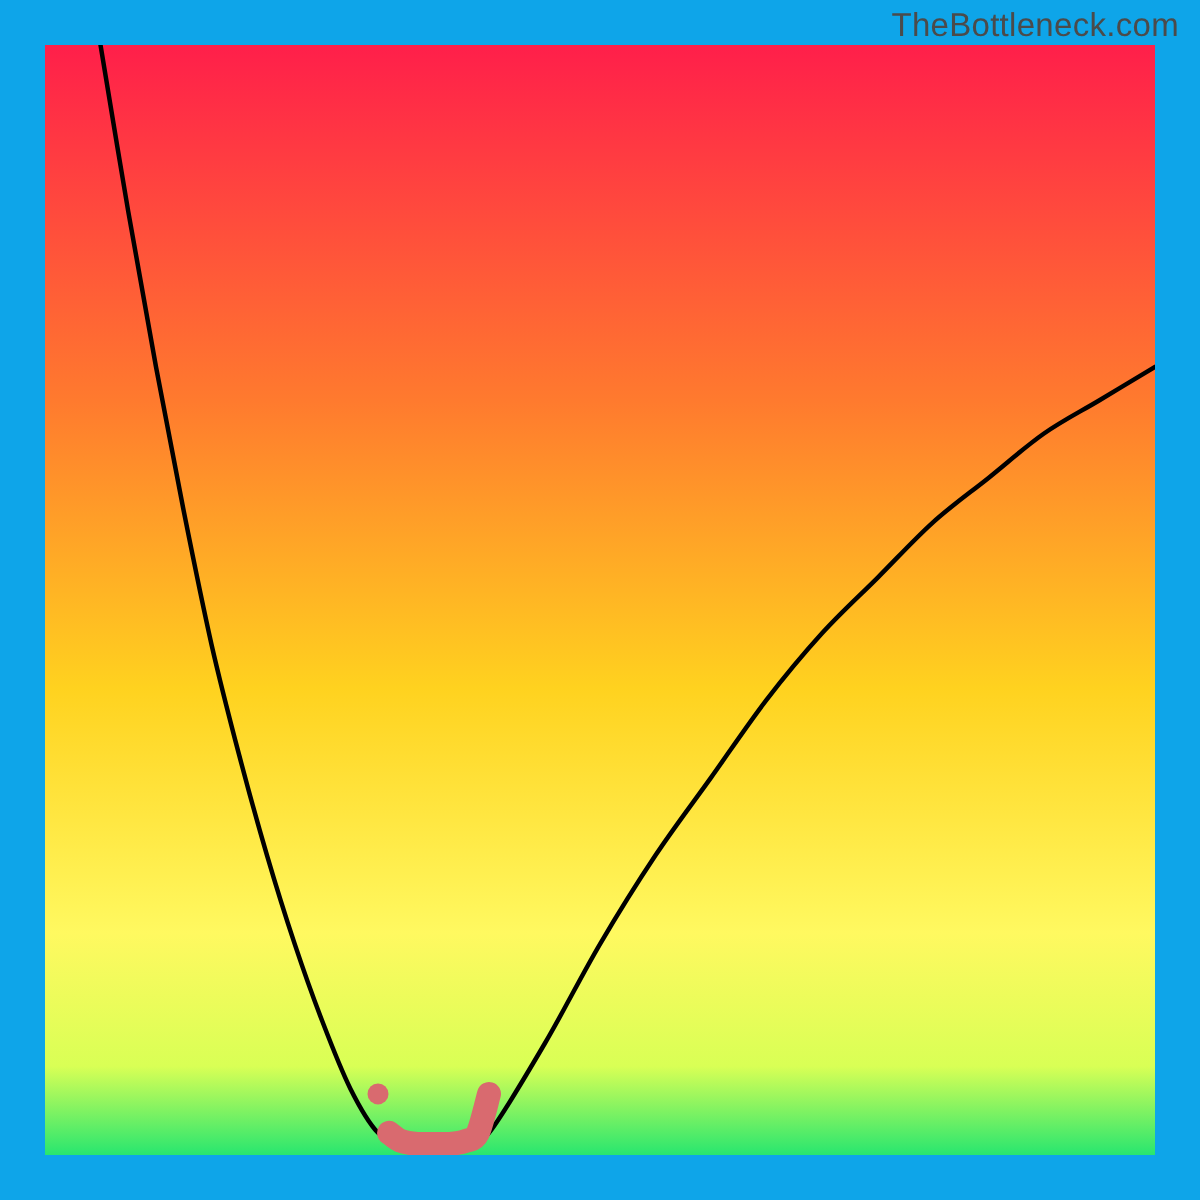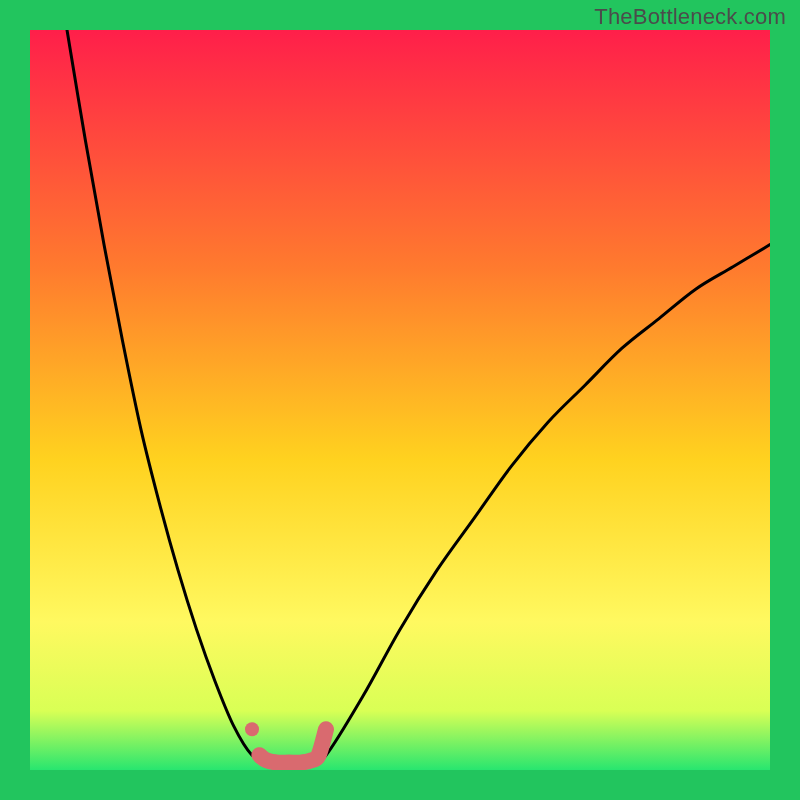--- a/index.html
+++ b/index.html
@@ -9,21 +9,21 @@
     height: 800px;
     background: #000;
     overflow: hidden;
   }
   .frame {
     position: absolute;
     left: 0;
     top: 0;
     width: 800px;
     height: 800px;
-    background: #22c55e;
+    background: #0ea5e9;
   }
   .plot {
     position: absolute;
     left: 30px;
     top: 30px;
     width: 740px;
     height: 740px;
     overflow: hidden;
   }
   .watermark {

